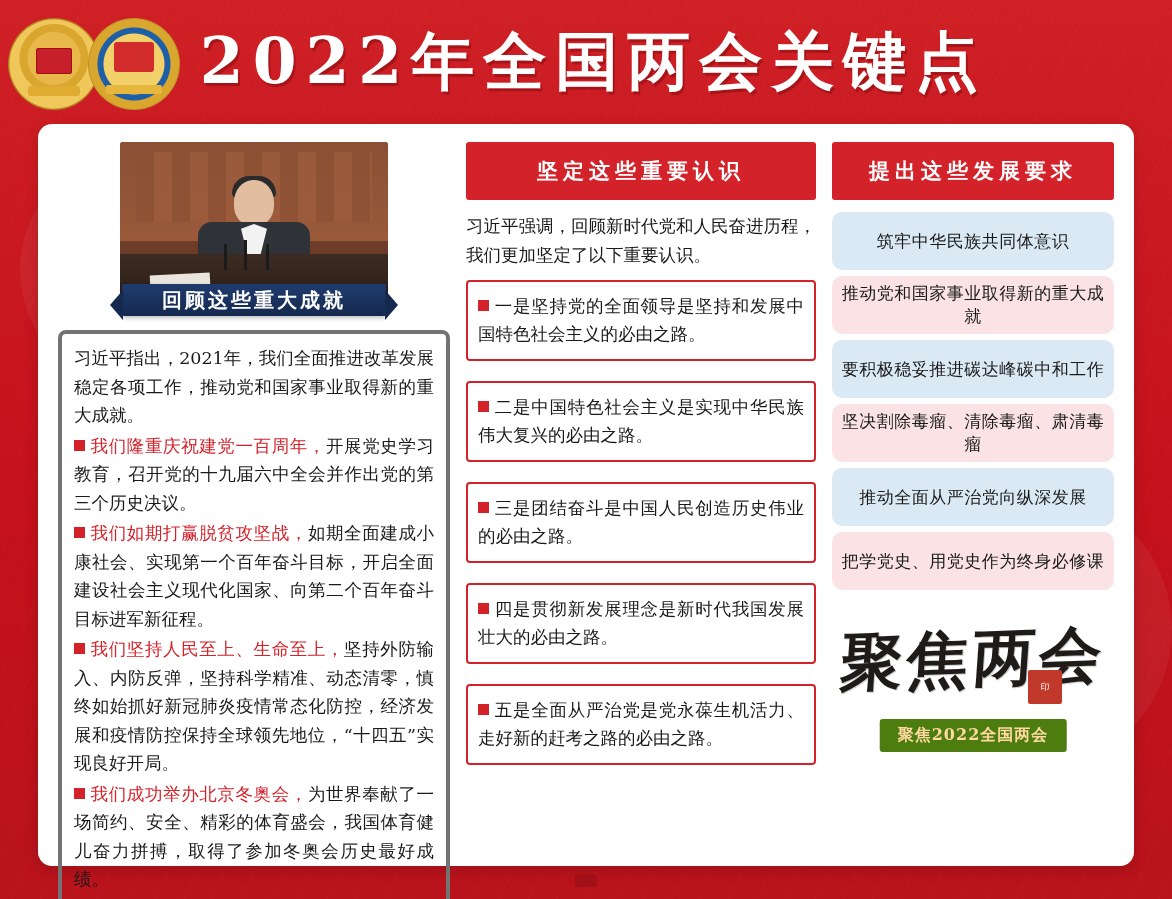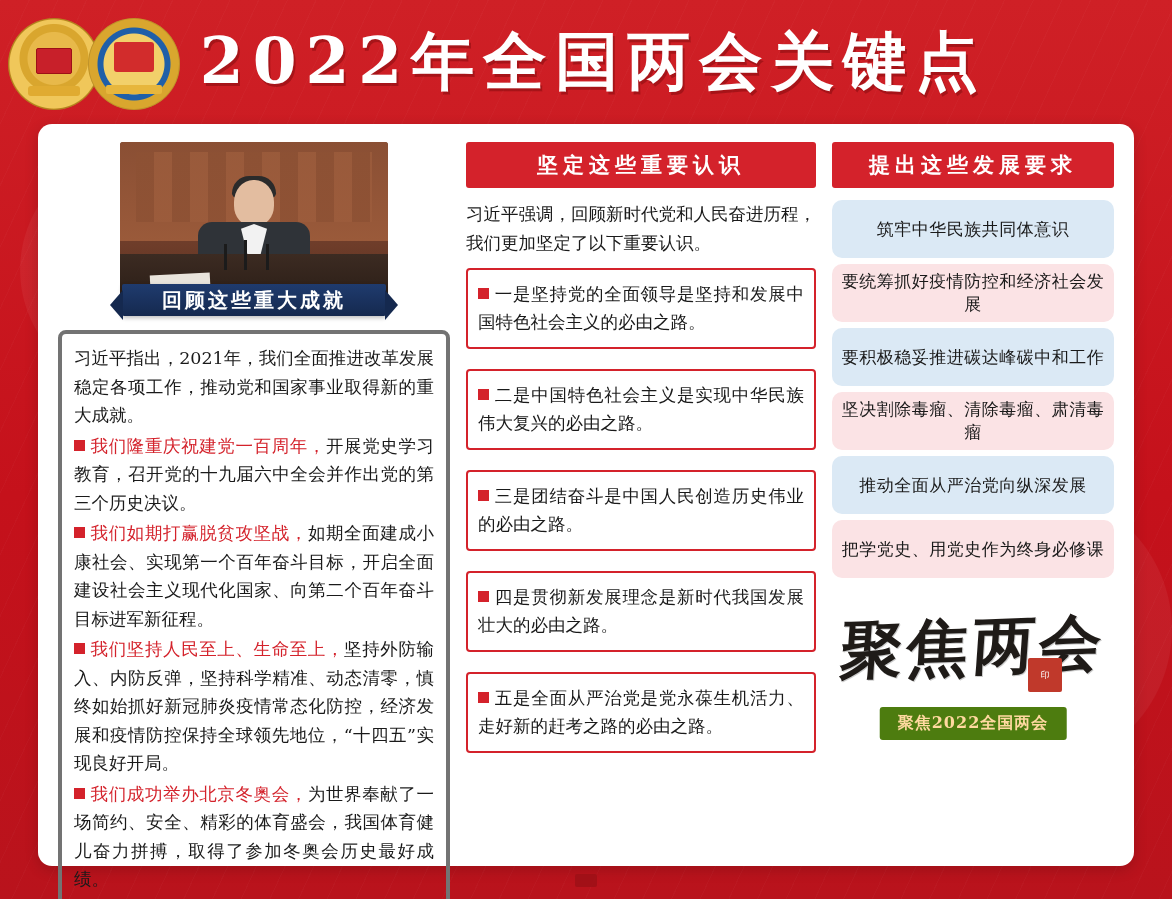--- a/index.html
+++ b/index.html
@@ -271,21 +271,21 @@
   .sq {
     display: inline-block;
     width: 11px; height: 11px;
     background: #d4222b;
     margin-right: 5px;
     vertical-align: 1px;
   }
 
   
   .col-header {
-    height: 46px;
+    height: 58px;
     background: #d4222b;
     color: #fff;
     display: flex;
     align-items: center;
     justify-content: center;
     font-family: "DejaVu Serif", serif;
     font-weight: bold;
     font-size: 21px;
     letter-spacing: 5px;
     border-radius: 3px;
@@ -470,21 +470,21 @@
           <div class="mid-item">
             <span class="sq"></span><span>五是全面从严治党是党永葆生机活力、走好新的赶考之路的必由之路。</span>
           </div>
         </div>
       </div>
 
       <div class="col-right">
         <div class="col-header">提出这些发展要求</div>
         <div class="right-list">
           <div class="right-item tone-blue">筑牢中华民族共同体意识</div>
-          <div class="right-item tone-pink">要统筹抓好疫情防控和经济社会发展</div>
+          <div class="right-item tone-pink">推动党和国家事业取得新的重大成就</div>
           <div class="right-item tone-blue">要积极稳妥推进碳达峰碳中和工作</div>
           <div class="right-item tone-pink">坚决割除毒瘤、清除毒瘤、肃清毒瘤</div>
           <div class="right-item tone-blue">推动全面从严治党向纵深发展</div>
           <div class="right-item tone-pink">把学党史、用党史作为终身必修课</div>
         </div>
 
         <div class="calligraphy">
           <div class="brush">聚焦两会</div>
           <div class="seal">印</div>
           <div class="cal-banner">聚焦2022全国两会</div>

